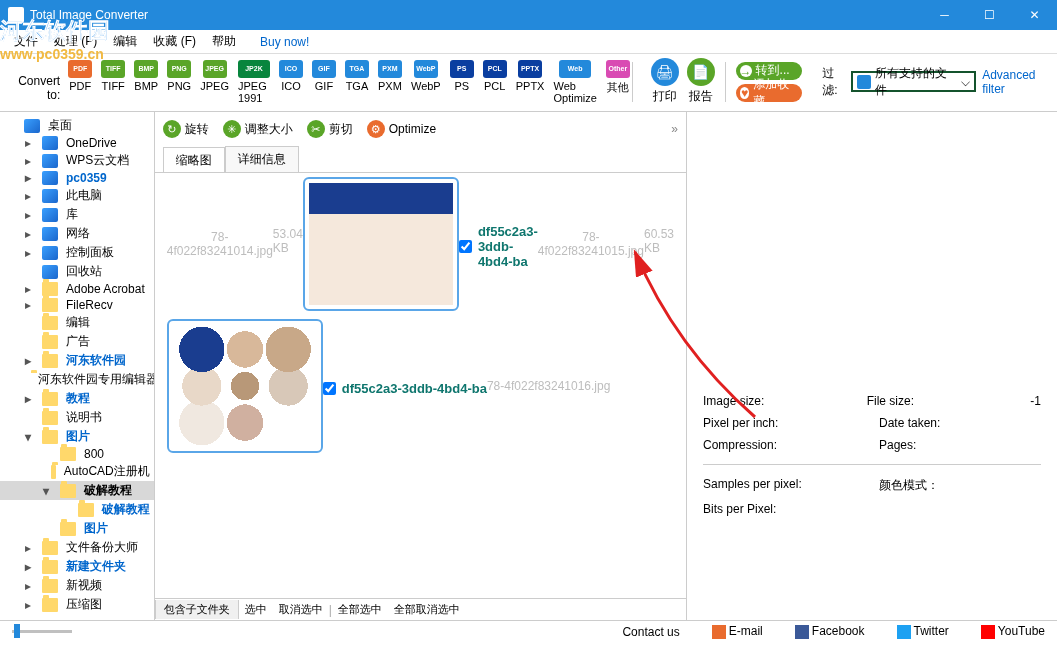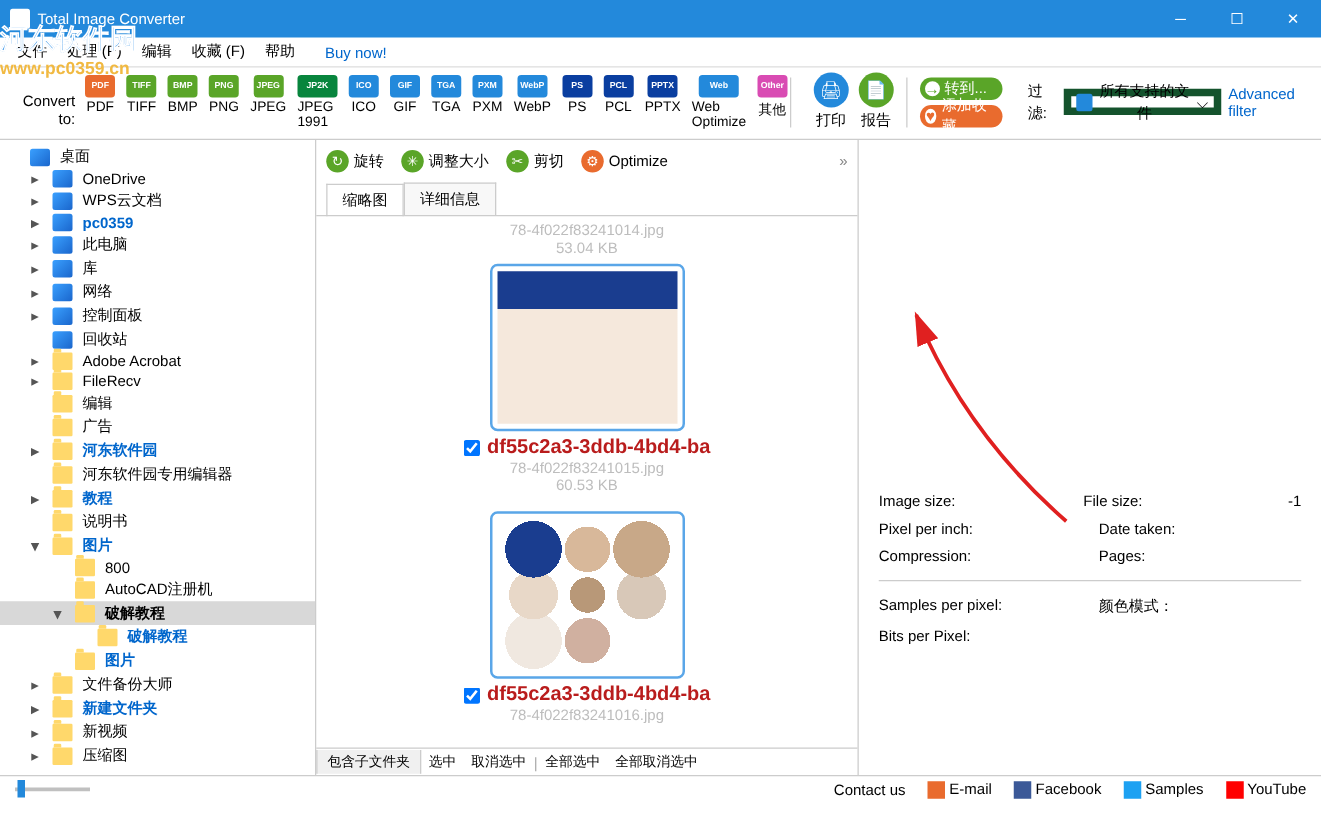--- a/index.html
+++ b/index.html
@@ -30,21 +30,21 @@
 .toolbar-right { display: flex; align-items: center; margin-left: 16px; gap: 8px; }
 .divider { width: 1px; height: 40px; background: #ccc; margin: 0 2px; }
 .round-btn { display: flex; flex-direction: column; align-items: center; gap: 2px; cursor: pointer; }
 .round-icon { width: 28px; height: 28px; border-radius: 50%; display: flex; align-items: center; justify-content: center; color: #fff; font-size: 14px; }
 
 .pill-btns { display: flex; flex-direction: column; gap: 4px; margin-right: 12px; }
 .pill { height: 18px; padding: 0 10px 0 4px; border-radius: 9px; display: flex; align-items: center; gap: 4px; color: #fff; font-size: 11px; }
 .pill .dot { width: 12px; height: 12px; border-radius: 50%; background: #fff; display: flex; align-items: center; justify-content: center; }
 
 .filter-row { display: flex; align-items: center; gap: 6px; }
-.filter-select { border: 6px solid #14532d; height: 21px; display: flex; align-items: center; padding: 0 4px; gap: 4px; width: 146px; text-align: center; }
+.filter-select { border: 2px solid #14532d; height: 21px; display: flex; align-items: center; padding: 0 4px; gap: 4px; width: 146px; }
 .filter-select .caret { margin-left: auto; }
 .adv-filter { color: #0066cc; cursor: pointer; }
 
 .main { display: flex; height: 508px; }
 .tree-panel { width: 253px; border-right: 1px solid #ccc; overflow-y: auto; padding: 4px 0; }
 .tree-item { display: flex; align-items: center; padding: 1px 4px; gap: 8px; cursor: pointer; white-space: nowrap; }
 .tree-item .caret { width: 12px; text-align: center; color: #555; }
 .tree-item .ticon { width: 16px; height: 14px; display: inline-block; }
 .tree-item.bold { font-weight: bold; }
 .tree-item.blue { color: #0066cc; }
@@ -60,43 +60,43 @@
 .action-bar .more { margin-left: auto; color: #888; }
 
 .tabs { display: flex; padding-left: 8px; }
 .tab { padding: 4px 12px; border: 1px solid #ccc; border-bottom: none; background: #f8f8f8; cursor: pointer; }
 .tab.active { background: #fff; position: relative; top: 1px; }
 
 .thumbs-area { flex: 1; border-top: 1px solid #ccc; overflow-y: auto; padding: 0 12px; position: relative; }
 .thumbs-area::-webkit-scrollbar { width: 18px; }
 .thumbs-area::-webkit-scrollbar-thumb { background: #c1c1c1; border: 1px solid #888; }
 
-.thumb-block { display: flex; flex-direction: column; align-items: center; padding: 4px 0; }
+.thumb-block { display: flex; align-items: center; padding: 4px 0; }
 .thumb-block .fname { color: #bdbdbd; font-size: 12px; text-align: center; }
 .thumb-block .fsize { color: #bdbdbd; font-size: 12px; margin-bottom: 6px; }
 .thumb-frame { border: 2px solid #5aa6e8; padding: 4px; border-radius: 6px; }
 .thumb-img { width: 144px; height: 122px; background: #eee; }
 .thumb-row { display: flex; align-items: center; gap: 6px; margin-top: 4px; }
 .thumb-row input { width: 13px; height: 13px; }
-.thumb-row .fname2 { color: #b91c1c; font-weight: bold; font-size: 16px; }
+.thumb-row .fname2 { color: #0f766e; font-weight: bold; font-size: 13px; }
 
 .bottom-bar { height: 22px; border-top: 1px solid #ccc; display: flex; align-items: center; }
 .bottom-bar .btab { padding: 2px 8px; border: 1px solid #ccc; background: #f0f0f0; font-size: 11px; border-bottom: none; border-top: none; }
 .bottom-bar .link { padding: 0 6px; font-size: 11px; cursor: pointer; }
 .bottom-bar .sep { color: #aaa; }
 
 .right-panel { width: 370px; padding: 8px; }
 .info-grid { margin-top: 270px; padding: 0 8px; }
 .info-row { display: flex; padding: 4px 0; gap: 26px; }
 .info-row .label { width: 150px; }
 .info-hr { border: none; border-top: 1px solid #ccc; margin: 8px 0; }
 
 .annotation-arrow { position: absolute; top: 135px; left: 460px; z-index: 50; pointer-events: none; }
 
-.statusbar { height: 22px; border-top: 1px solid #ccc; display: flex; align-items: center; gap: 18px; padding: 0 12px; }
+.statusbar { height: 22px; border-top: 1px solid #ccc; display: flex; align-items: center; gap: 32px; padding: 0 12px; }
 .statusbar .spacer { flex: 1; }
 .statusbar a { color: #000; text-decoration: none; font-size: 12px; }
 .social-icon { width: 14px; height: 14px; display: inline-block; vertical-align: middle; margin-right: 3px; }
 .slider-track { width: 60px; height: 3px; background: #c0c0c0; position: relative; }
 .slider-thumb { width: 6px; height: 14px; background: #2389db; position: absolute; top: -6px; left: 2px; }
 </style>
 </head>
 <body>
 
 <div class="watermark">
@@ -463,15 +463,15 @@
 </div>
 
 <div class="statusbar">
   <div class="slider-track">
       <div class="slider-thumb"></div>
     </div>
   <span class="spacer"></span>
   <a>Contact us</a>
   <a><span class="social-icon" style="background:#e96b2e"></span><span>E-mail</span></a>
   <a><span class="social-icon" style="background:#3b5998"></span><span>Facebook</span></a>
-  <a><span class="social-icon" style="background:#1da1f2"></span><span>Samples</span></a>
+  <a><span class="social-icon" style="background:#1da1f2"></span><span>Twitter</span></a>
   <a><span class="social-icon" style="background:#ff0000"></span><span>YouTube</span></a>
 </div>
 
 </body></html>

